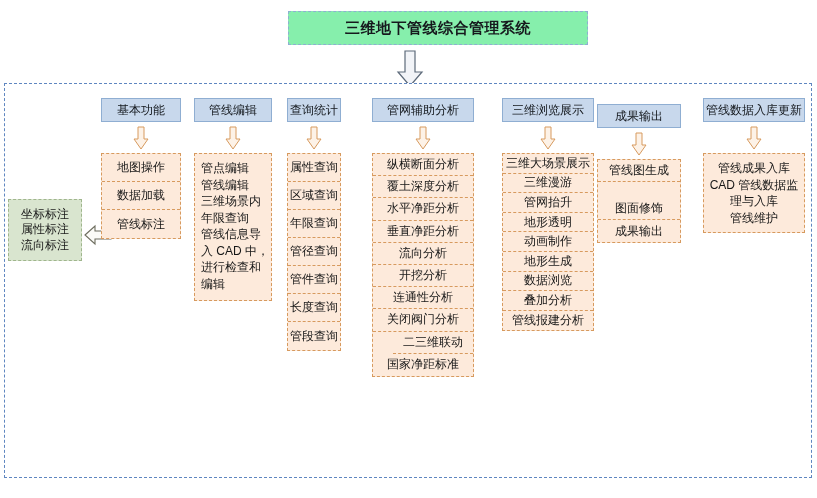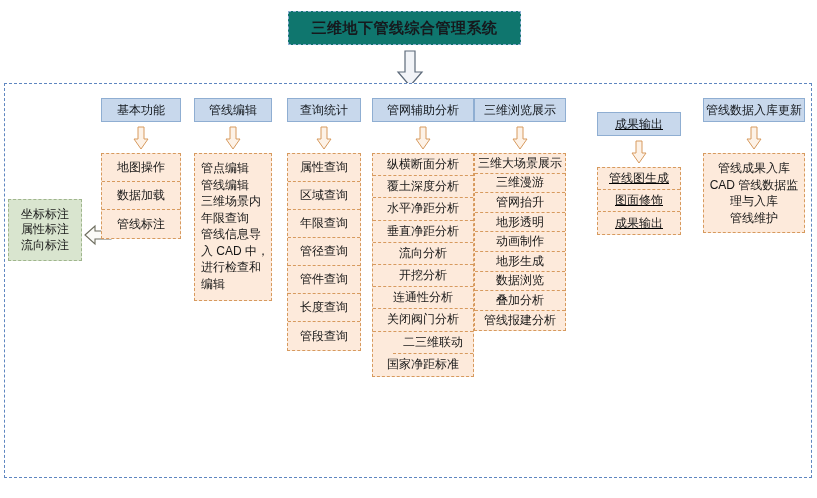--- a/index.html
+++ b/index.html
@@ -8,22 +8,22 @@
     background: #ffffff;
     font-family: "Liberation Sans", "DejaVu Sans", sans-serif;
     overflow: hidden;
   }
   #root { position: relative; width: 817px; height: 498px; background: #fff; }
 
   
   .title-box {
     position: absolute;
     left: 288px; top: 11px;
-    width: 233px; height: 34px;
-    background: #0f766e;
+    width: 300px; height: 34px;
+    background: #86efac;
     border: 1px dashed #8faed2;
     display: flex; align-items: center; justify-content: center;
     font-size: 15px; font-weight: bold; color: #16191d;
     letter-spacing: .5px;
   }
 
   
   .big-arrow {
     position: absolute;
     left: 396px; top: 50px;
@@ -148,21 +148,21 @@
           <span class="tb-line">管点编辑</span>
           <span class="tb-line">管线编辑</span>
           <span class="tb-line">三维场景内</span>
           <span class="tb-line">年限查询</span>
           <span class="tb-line">管线信息导</span>
           <span class="tb-line">入 CAD 中，</span>
           <span class="tb-line">进行检查和</span>
           <span class="tb-line">编辑</span>
         </div>
       </div>
-      <div class="column" style="left: 287px; top: 98px; width: 74px;">
+      <div class="column" style="left: 287px; top: 98px; width: 54px;">
         <div class="col-header">查询统计</div>
         <svg class="col-arrow" viewBox="0 0 16 24">
           <polygon points="5,1 11,1 11,13 15,13 8,23 1,13 5,13" fill="#fdf2e7" stroke="#d79a5e" stroke-width="1"></polygon>
         </svg>
         <div class="item-stack">
           <div class="item" style="height: 28px;">属性查询</div>
           <div class="item" style="height: 28px;">区域查询</div>
           <div class="item" style="height: 28px;">年限查询</div>
           <div class="item" style="height: 28px;">管径查询</div>
           <div class="item" style="height: 28px;">管件查询</div>
@@ -181,45 +181,45 @@
           <div class="item" style="height: 22.2px;">水平净距分析</div>
           <div class="item" style="height: 22.2px;">垂直净距分析</div>
           <div class="item" style="height: 22.2px;">流向分析</div>
           <div class="item" style="height: 22.2px;">开挖分析</div>
           <div class="item" style="height: 22.2px;">连通性分析</div>
           <div class="item" style="height: 22.2px;">关闭阀门分析</div>
           <div class="item" style="height: 22.2px; margin-left: 20px;">二三维联动</div>
           <div class="item" style="height: 22.2px;">国家净距标准</div>
         </div>
       </div>
-      <div class="column" style="left: 474px; top: 98px; width: 92px;">
+      <div class="column" style="left: 502px; top: 98px; width: 92px;">
         <div class="col-header">三维浏览展示</div>
         <svg class="col-arrow" viewBox="0 0 16 24">
           <polygon points="5,1 11,1 11,13 15,13 8,23 1,13 5,13" fill="#fdf2e7" stroke="#d79a5e" stroke-width="1"></polygon>
         </svg>
         <div class="item-stack">
           <div class="item" style="height: 19.6px;">三维大场景展示</div>
           <div class="item" style="height: 19.6px;">三维漫游</div>
           <div class="item" style="height: 19.6px;">管网抬升</div>
           <div class="item" style="height: 19.6px;">地形透明</div>
           <div class="item" style="height: 19.6px;">动画制作</div>
           <div class="item" style="height: 19.6px;">地形生成</div>
           <div class="item" style="height: 19.6px;">数据浏览</div>
           <div class="item" style="height: 19.6px;">叠加分析</div>
           <div class="item" style="height: 19.6px;">管线报建分析</div>
         </div>
       </div>
-      <div class="column" style="left: 597px; top: 112px; width: 84px; text-decoration: underline;">
+      <div class="column" style="left: 597px; top: 104px; width: 84px;">
         <div class="col-header">成果输出</div>
         <svg class="col-arrow" viewBox="0 0 16 24">
           <polygon points="5,1 11,1 11,13 15,13 8,23 1,13 5,13" fill="#fdf2e7" stroke="#d79a5e" stroke-width="1"></polygon>
         </svg>
         <div class="item-stack">
           <div class="item" style="height: 22px;">管线图生成</div>
-          <div class="item" style="height: 22px;">图面修饰</div>
+          <div class="item" style="height: 22px; margin-top: 16px;">图面修饰</div>
           <div class="item" style="height: 22px;">成果输出</div>
         </div>
       </div>
       <div class="column" style="left: 703px; top: 98px; width: 102px;">
         <div class="col-header">管线数据入库更新</div>
         <svg class="col-arrow" viewBox="0 0 16 24">
           <polygon points="5,1 11,1 11,13 15,13 8,23 1,13 5,13" fill="#fdf2e7" stroke="#d79a5e" stroke-width="1"></polygon>
         </svg>
         <div class="text-block centered">
           <span class="tb-line">管线成果入库</span>

